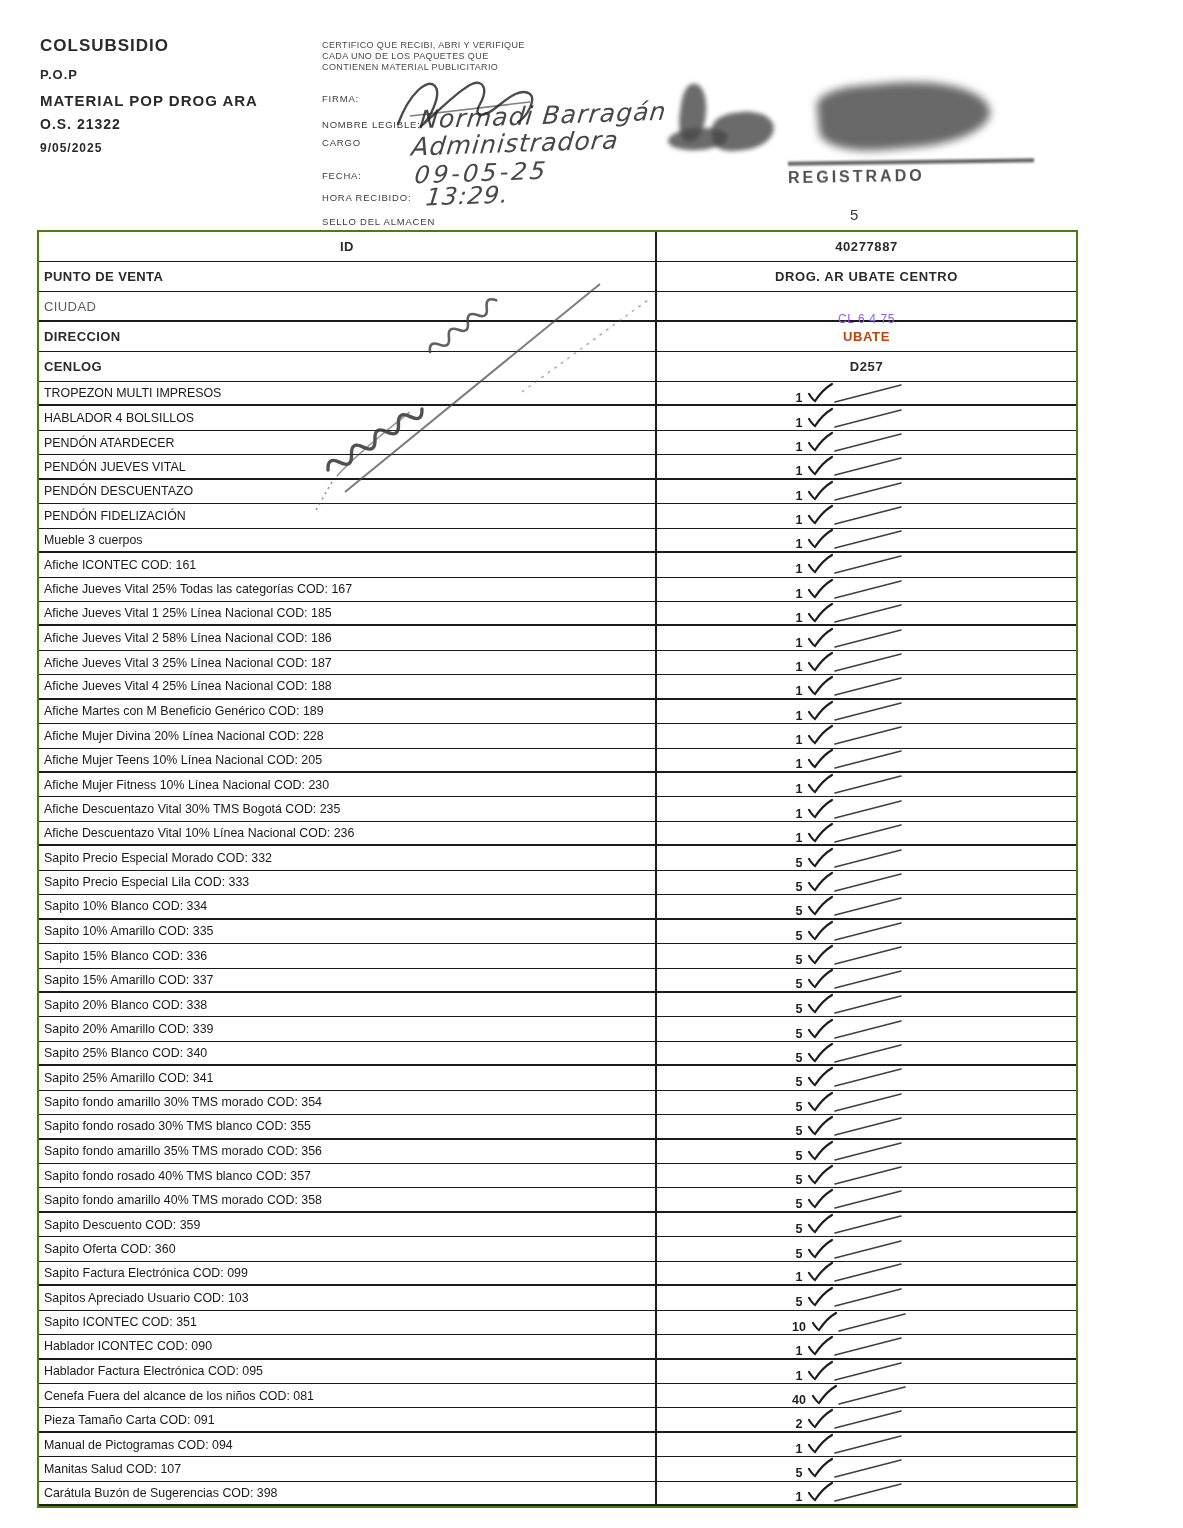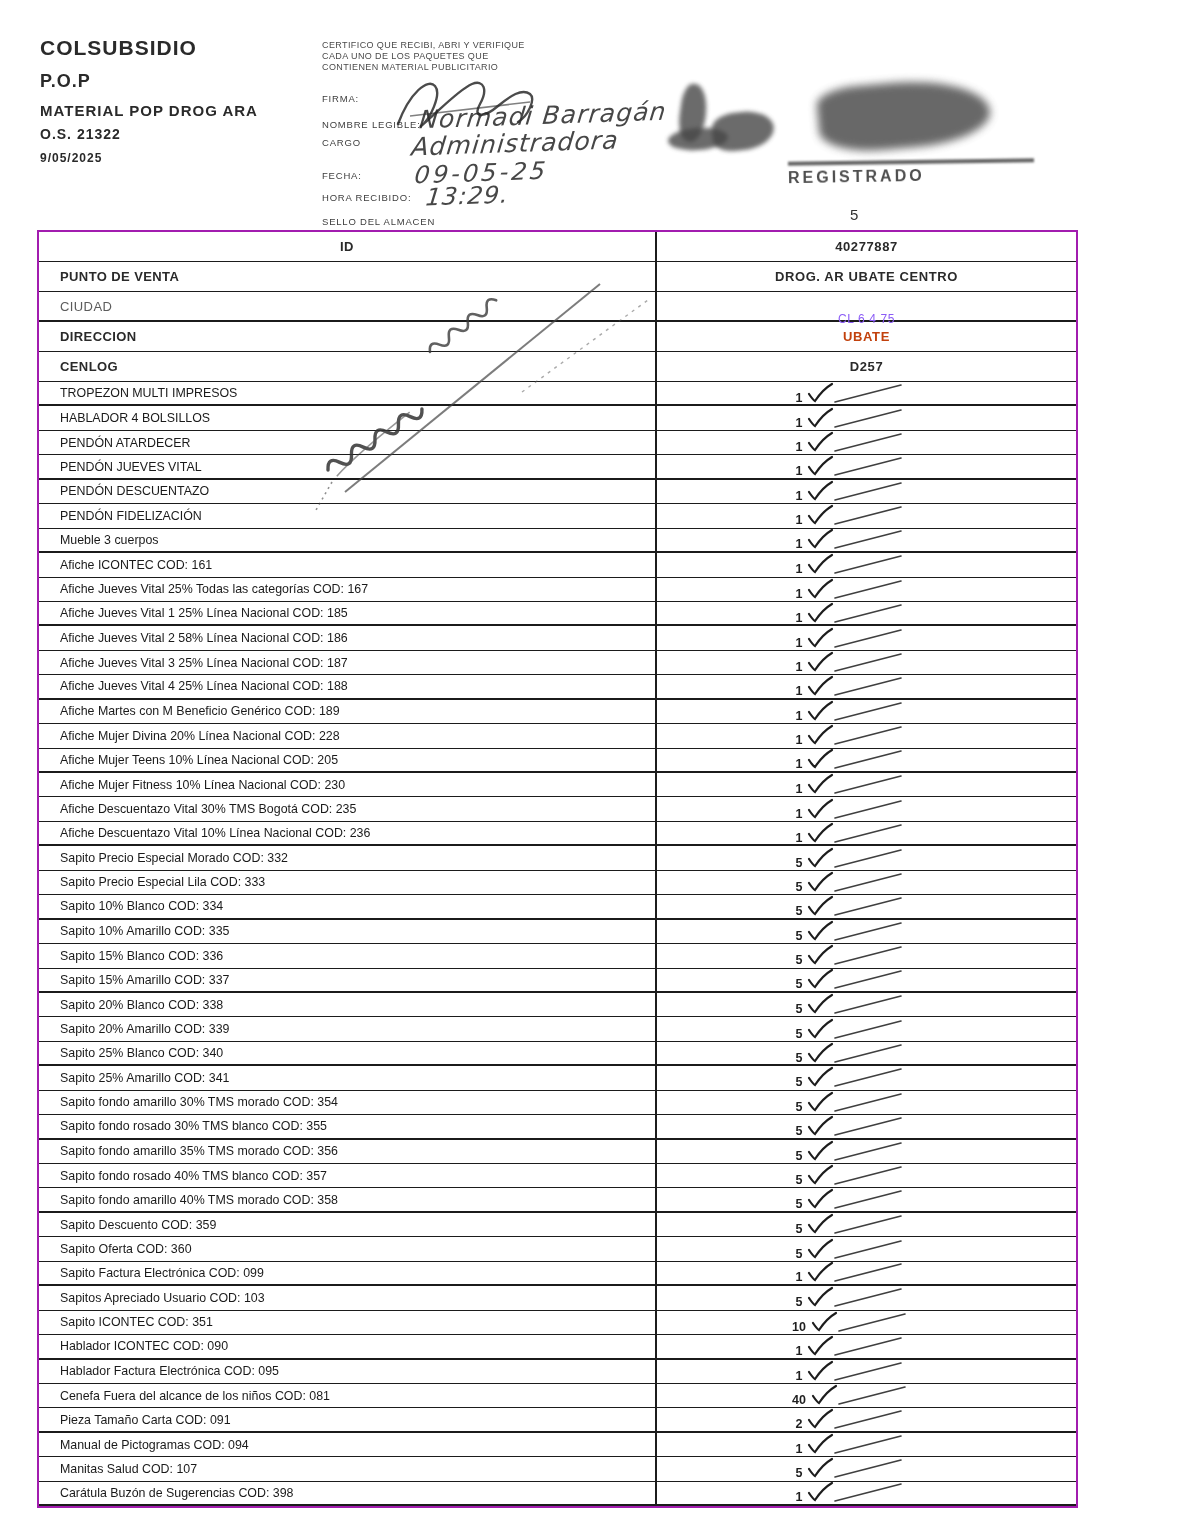--- a/index.html
+++ b/index.html
@@ -9,22 +9,22 @@
     width:1183px; height:1528px;
     background:#ffffff;
     font-family:"Liberation Sans", sans-serif;
     color:#1f1f1f;
     overflow:hidden;
     margin:0 auto;
   }
   
   .hdr-left { position:absolute; left:40px; top:36px; width:280px; }
   .hdr-left div { font-weight:bold; color:#2a2a2a; letter-spacing:1px; }
-  .h-company   { font-size:21px; margin-bottom:11px; }
-  .h-pop       { font-size:18px; margin-bottom:10px; letter-spacing:2px; }
+  .h-company   { font-size:17px; margin-bottom:11px; }
+  .h-pop       { font-size:13px; margin-bottom:10px; letter-spacing:2px; }
   .h-material  { font-size:15px; margin-bottom:7px; }
   .h-os        { font-size:14px; margin-bottom:9px; }
   .h-date      { font-size:12px; }
   
   .cert { position:absolute; left:322px; top:40px; width:260px;
           font-size:9px; line-height:11px; color:#4a4a4a; letter-spacing:.4px; }
   .fields { position:absolute; left:322px; top:90px; width:260px; }
   .field-label { position:absolute; left:0; font-size:9.5px; color:#3d3d3d;
                  letter-spacing:.8px; white-space:nowrap; }
   
@@ -43,26 +43,26 @@
   .smudge { left:818px; top:82px;  width:172px; height:66px; border-radius:30% 70% 55% 45%;
             background:#4e4e4e; filter:blur(4px); opacity:.85; transform:rotate(-5deg); }
   .smear-line { position:absolute; left:788px; top:160px; width:246px; height:4px;
                 background:#3d3d3d; filter:blur(1px); opacity:.8; transform:rotate(-.8deg); }
   .stamp-text { position:absolute; left:788px; top:168px; font-size:16px; font-weight:bold;
                 letter-spacing:3px; color:#303030; filter:blur(.7px); transform:rotate(-1deg);
                 opacity:.85; }
   .page-num { position:absolute; left:850px; top:206px; font-size:15px; color:#333; }
   
   .doc-table { position:absolute; left:37px; top:230px; width:1041px;
-               border:2px solid #a21caf; background:#fff; }
+               border:2px solid #4d7c0f; background:#fff; }
   .t-row { display:flex; align-items:center; border-bottom:1.6px solid #1b1b1b; }
   .t-row:last-child { border-bottom:2px solid #1b1b1b; }
   .t-row:nth-child(3n) { border-bottom-width:2.4px; }
   .cell-l { width:618px; height:100%; border-right:2px solid #1c1c1c;
-            display:flex; align-items:center; padding-left:21px; }
+            display:flex; align-items:center; padding-left:5px; }
   .cell-r { flex:1; height:100%; display:flex; align-items:center; justify-content:center; }
   .info-row { height:30px; }
   .info-row .cell-l { font-size:13px; font-weight:bold; color:#2a2a2a; letter-spacing:.4px; }
   .info-row.r-id .cell-l { justify-content:center; padding-left:0; }
   .info-row .cell-r { font-size:13px; font-weight:bold; color:#2a2a2a; letter-spacing:.6px; }
   .info-row.faint .cell-l { color:#5c5c5c; font-weight:normal; }
   .info-row.faint .cell-r { color:#8b5cf6; font-weight:normal; font-size:12px;margin-top:26px; }
   .info-row.semi .cell-r  { color:#c2410c; }
   .item-row { height:24.45px; }
   .item-row .cell-l { font-size:12.4px; color:#1a1a1a; }

